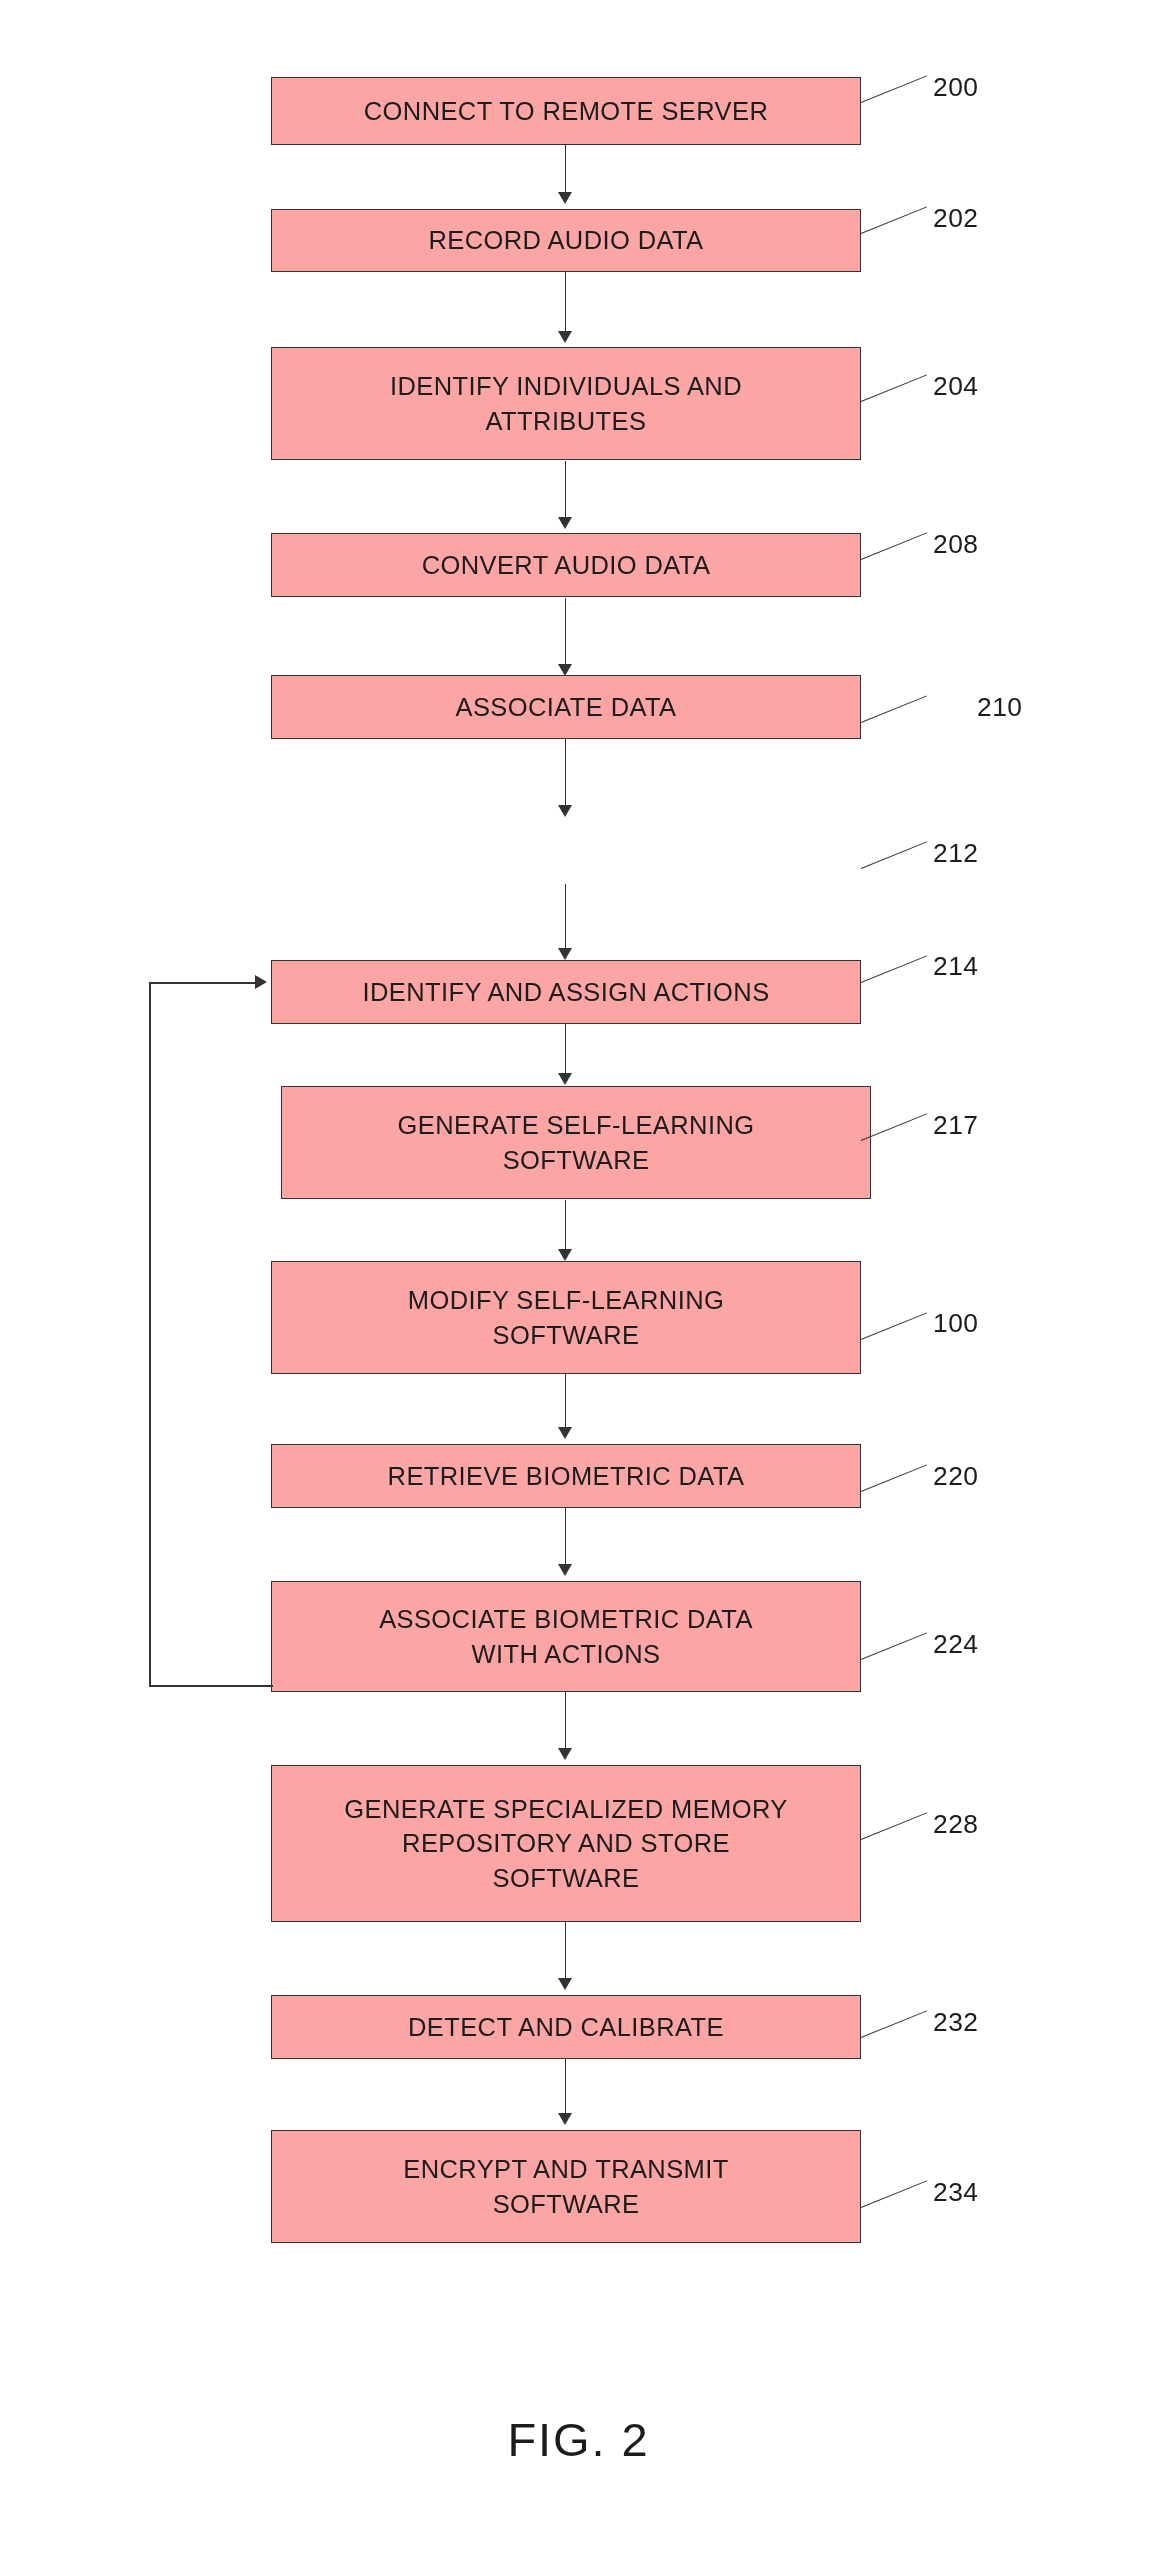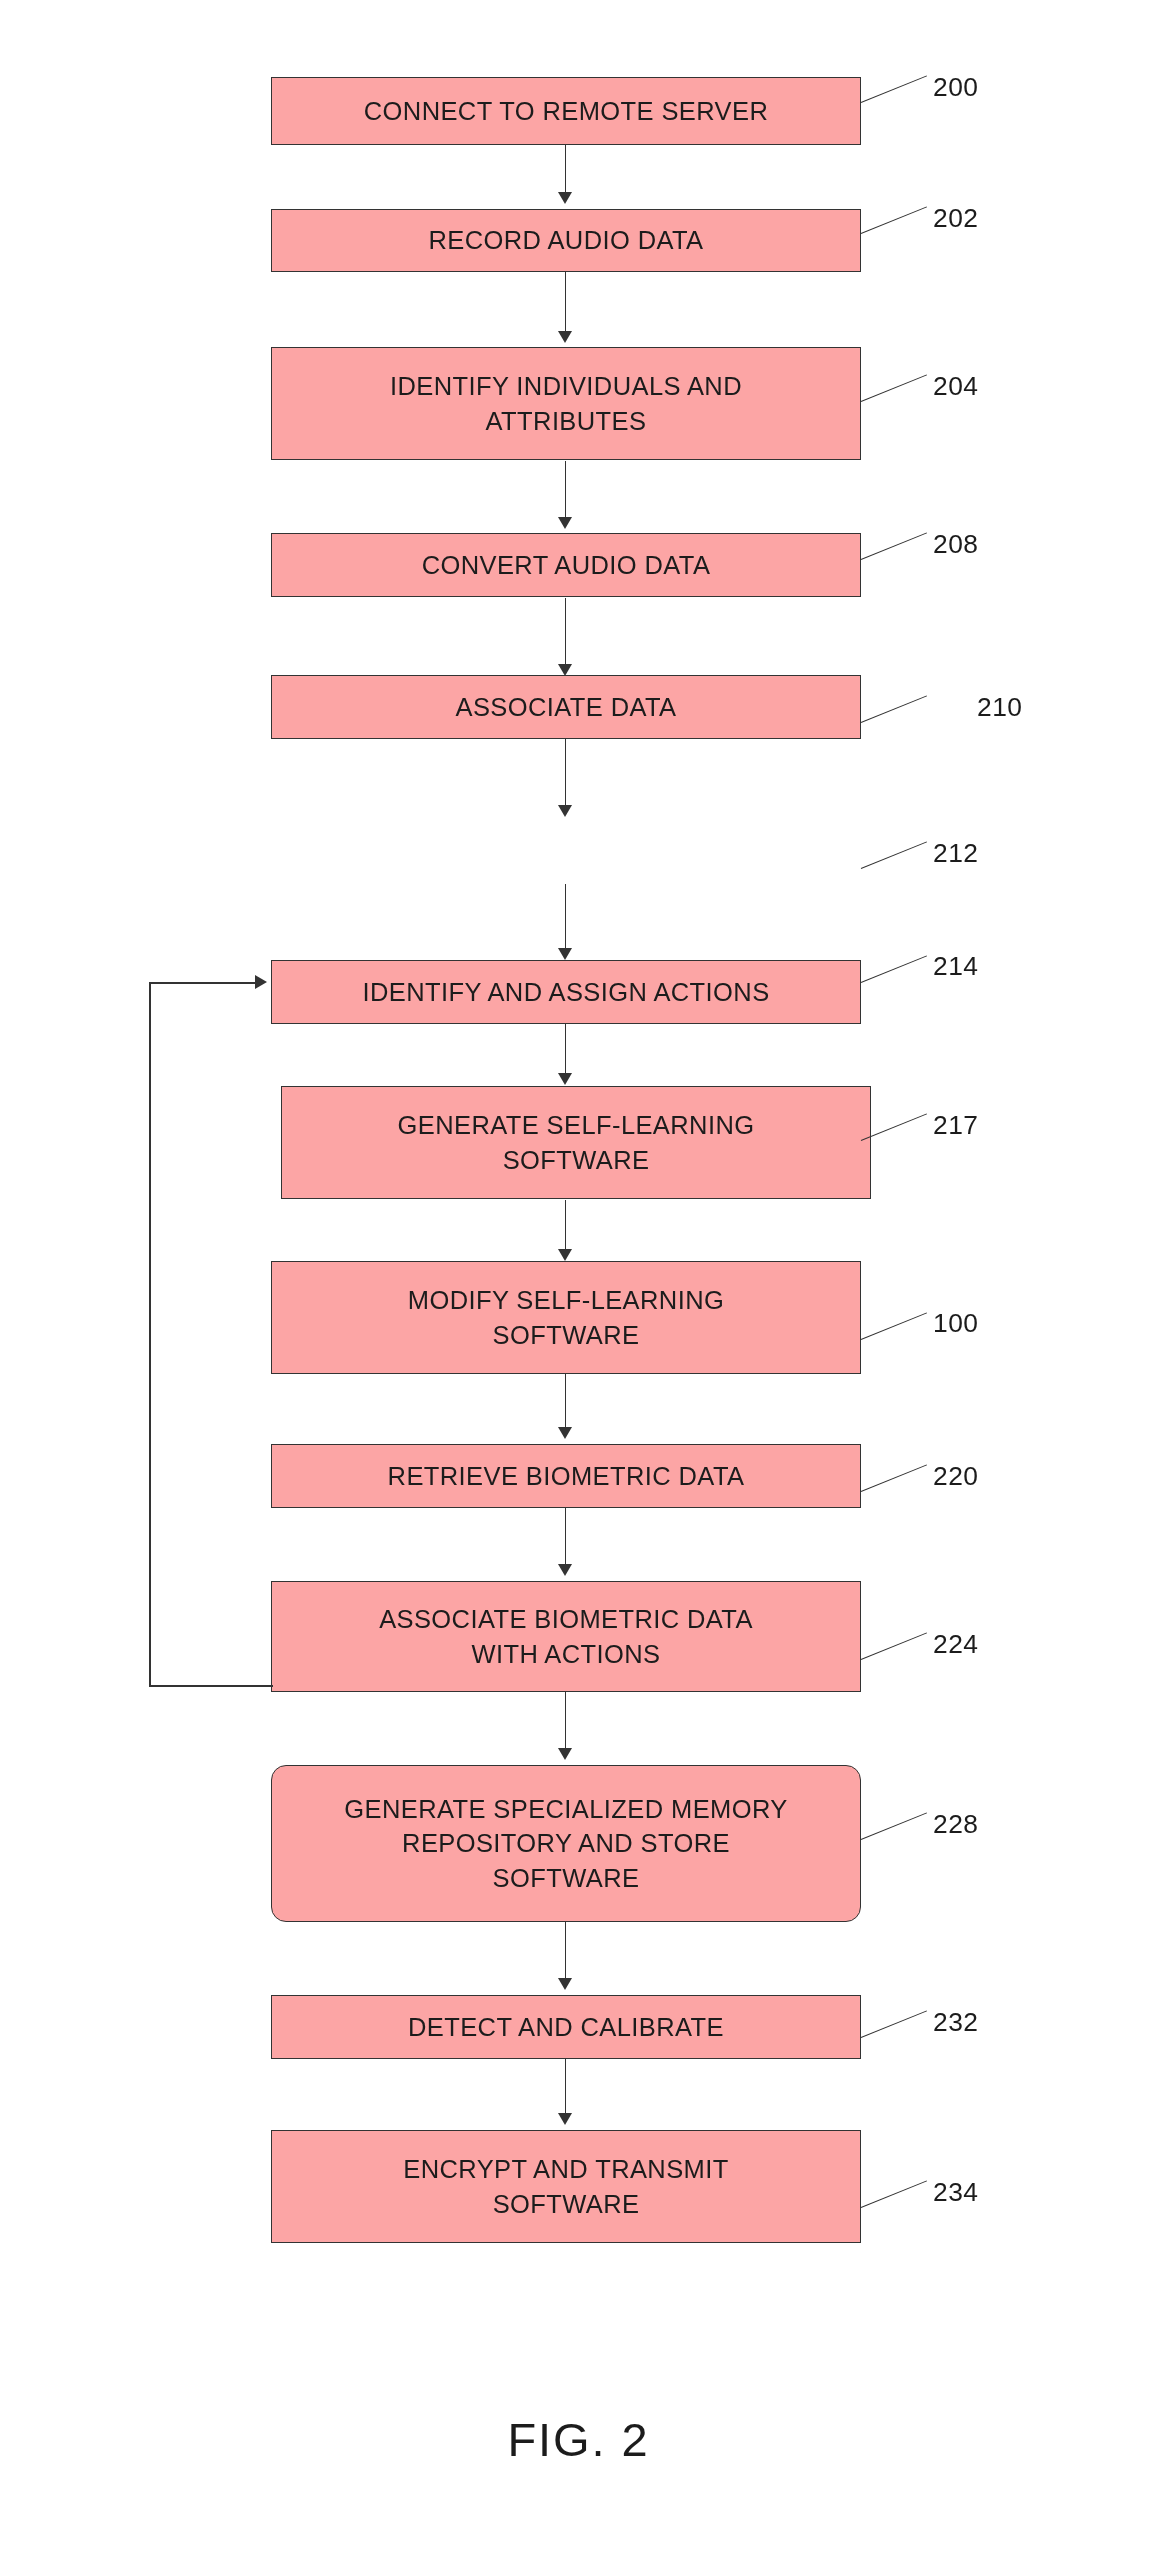--- a/index.html
+++ b/index.html
@@ -174,21 +174,21 @@
   </div>
   <div class="leader" style="left:861px; top:1659px; width:71px; transform: rotate(-22deg);"></div>
   <div class="ref" style="left:933px; top:1629px;">224</div>
   <div class="arrow" style="left:565px; top:1692px; height:66px;"></div>
 
   <div class="feedback-seg" style="left:149px; top:1685px; width:124px; height:1.9px;"></div>
   <div class="feedback-seg" style="left:149px; top:982px; width:1.9px; height:705px;"></div>
   <div class="feedback-seg" style="left:149px; top:982px; width:106px; height:1.9px;"></div>
   <div class="feedback-head" style="left:255px; top:975px;"></div>
 
-  <div class="node" style="left:271px; top:1765px; width:590px; height:157px;border-radius:15px;">
+  <div class="node" style="left:271px; top:1765px; width:590px; height:157px;">
     <span>GENERATE SPECIALIZED MEMORY
 REPOSITORY AND STORE
 SOFTWARE</span>
   </div>
   <div class="leader" style="left:861px; top:1839px; width:71px; transform: rotate(-22deg);"></div>
   <div class="ref" style="left:933px; top:1809px;">228</div>
   <div class="arrow" style="left:565px; top:1922px; height:66px;"></div>
 
   <div class="node" style="left:271px; top:1995px; width:590px; height:64px;">
     <span>DETECT AND CALIBRATE</span>

